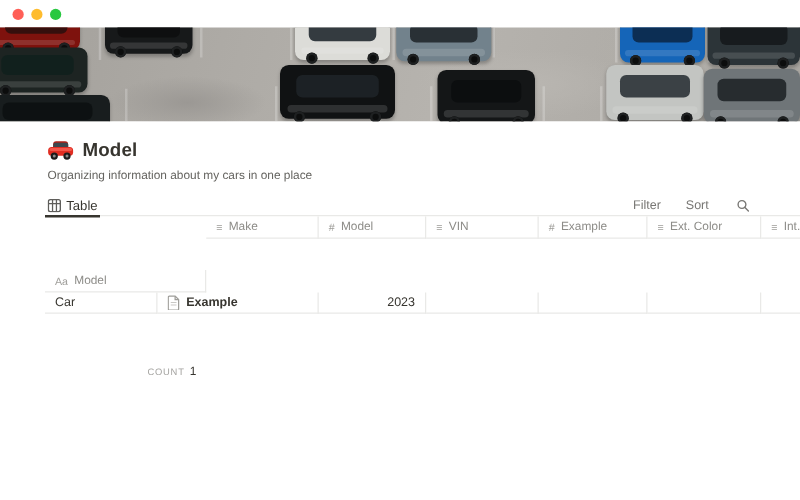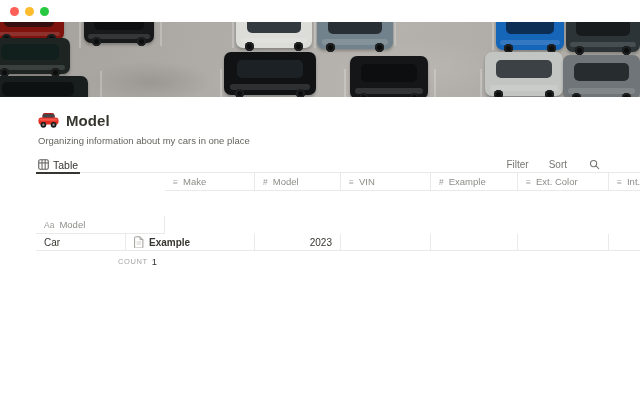--- a/index.html
+++ b/index.html
@@ -266,19 +266,19 @@
           </div>
           <div class="dcell" style="width: 91px;">
             <span></span>
           </div>
           <div class="dcell" style="width: 90px;">
             <span></span>
           </div>
         </div>
       </div>
     <div class="calc-row">
-      <div class="calc" id="calc-cell" style="width: 129px;">
+      <div class="calc" id="calc-cell" style="width: 129px; margin-top: 36px;">
         <span class="clabel">COUNT</span>
         <span class="cvalue">1</span>
       </div>
     </div>
   </div>
 </div>
 
 </body></html>

